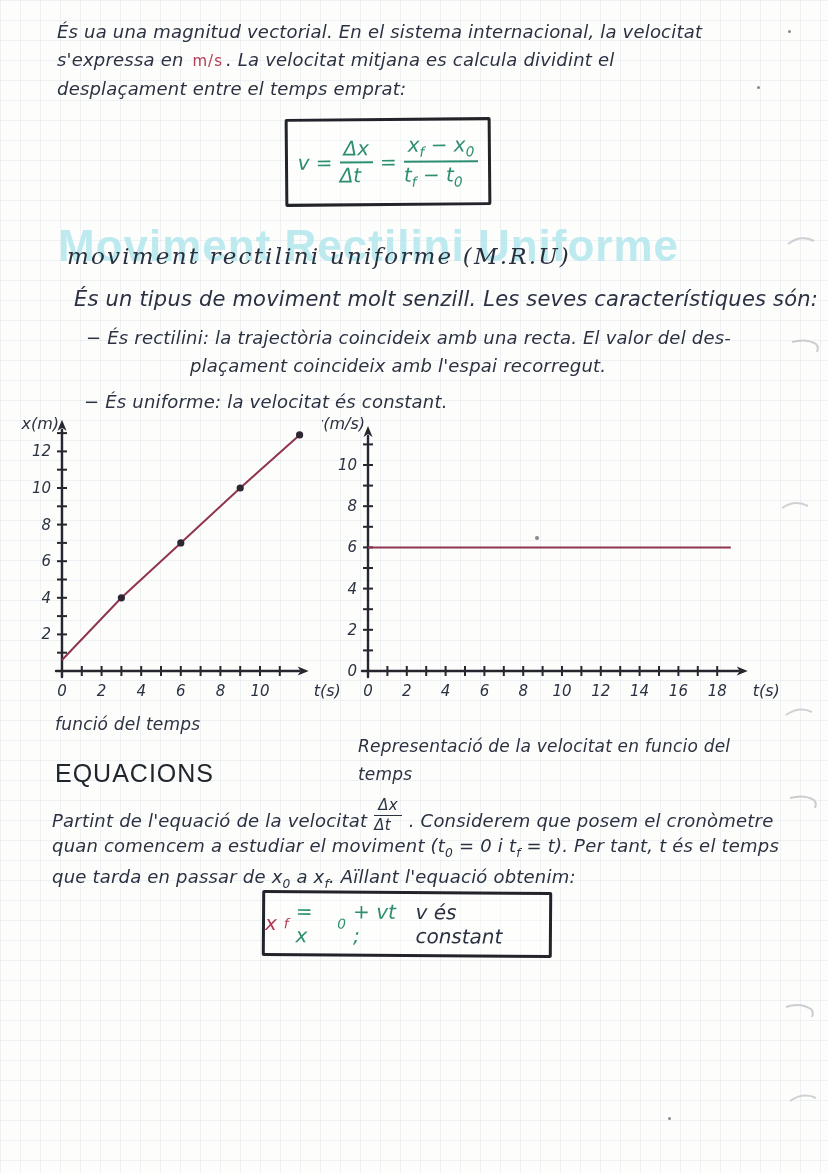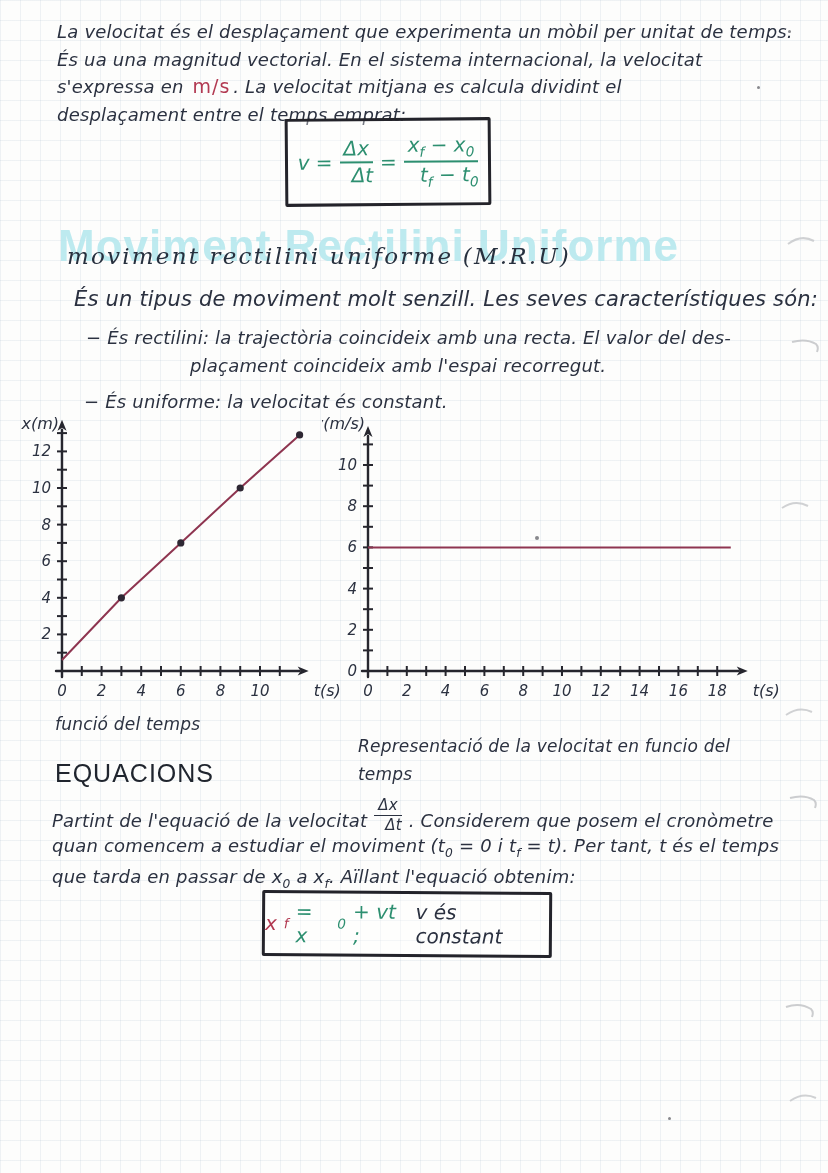--- a/index.html
+++ b/index.html
@@ -14,29 +14,29 @@
     background-image:
       linear-gradient(to right, var(--grid) 1px, transparent 1px),
       linear-gradient(to bottom, var(--grid) 1px, transparent 1px);
     background-size:20px 20px;
     color:var(--ink);
   }
   .hw{font-style:italic;letter-spacing:.2px;}
   .abs{position:absolute;}
   .ln{display:block;}
   .intro{left:57px;top:18px;width:740px;font-size:18px;line-height:27.5px;}
-  .unit{color:var(--red);font-size:19px;font-style:normal;letter-spacing:1px;padding:0 3px;}
+  .unit{color:var(--red);font-size:15px;font-style:normal;letter-spacing:1px;padding:0 3px;}
   .fbox{
     position:absolute;border:3px solid #23232a;border-radius:2px;
     display:flex;align-items:center;justify-content:center;background:rgba(255,255,255,.35);
   }
   .fbox1{left:285px;top:118px;width:206px;height:88px;transform:rotate(-.5deg);}
   .fbox2{left:262px;top:891px;width:290px;height:66px;transform:rotate(.4deg);font-size:20px;}
   .formula{color:var(--green);font-size:20px;font-style:italic;display:flex;align-items:center;gap:7px;}
-  .frac{display:inline-block;text-align:right;vertical-align:middle;line-height:1.05;}
+  .frac{display:inline-block;text-align:left;vertical-align:middle;line-height:1.05;}
   .frac .num{display:block;padding:0 4px 2px;border-bottom:2.2px solid currentColor;}
   .frac .den{display:block;padding-top:2px;}
   sub{font-size:.68em;}
   .red{color:var(--red);}
   .ink{color:var(--ink);}
   .ghost{
     left:58px;top:221px;font-family:"Liberation Sans",sans-serif;font-weight:700;
     font-size:44px;letter-spacing:1px;color:var(--ghost);filter:blur(.7px);opacity:.9;white-space:nowrap;
   }
   .script-heading{
@@ -64,21 +64,20 @@
   .ifrac .num{border-bottom-width:1.8px;padding-bottom:1px;}
   .curl{position:absolute;opacity:.8;}
   .speck{position:absolute;width:3px;height:3px;border-radius:50%;background:#4a4a50;opacity:.65;}
 </style>
 </head>
 <body>
 
 <div class="page">
 
   <div class="abs hw intro">
-    <span class="ln">La velocitat és el desplaçament que experimenta un mòbil per unitat de temps.</span>
     <span class="ln">És ua una magnitud vectorial. En el sistema internacional, la velocitat</span>
     <span class="ln"><span>s'expressa en </span><span class="unit">m/s</span><span>. La velocitat mitjana es calcula dividint el</span></span>
     <span class="ln">desplaçament entre el temps emprat:</span>
   </div>
 
   <div class="fbox fbox1">
     <span class="formula">
       <span>v =</span>
       <span class="frac">
           <span class="num">Δx</span>

